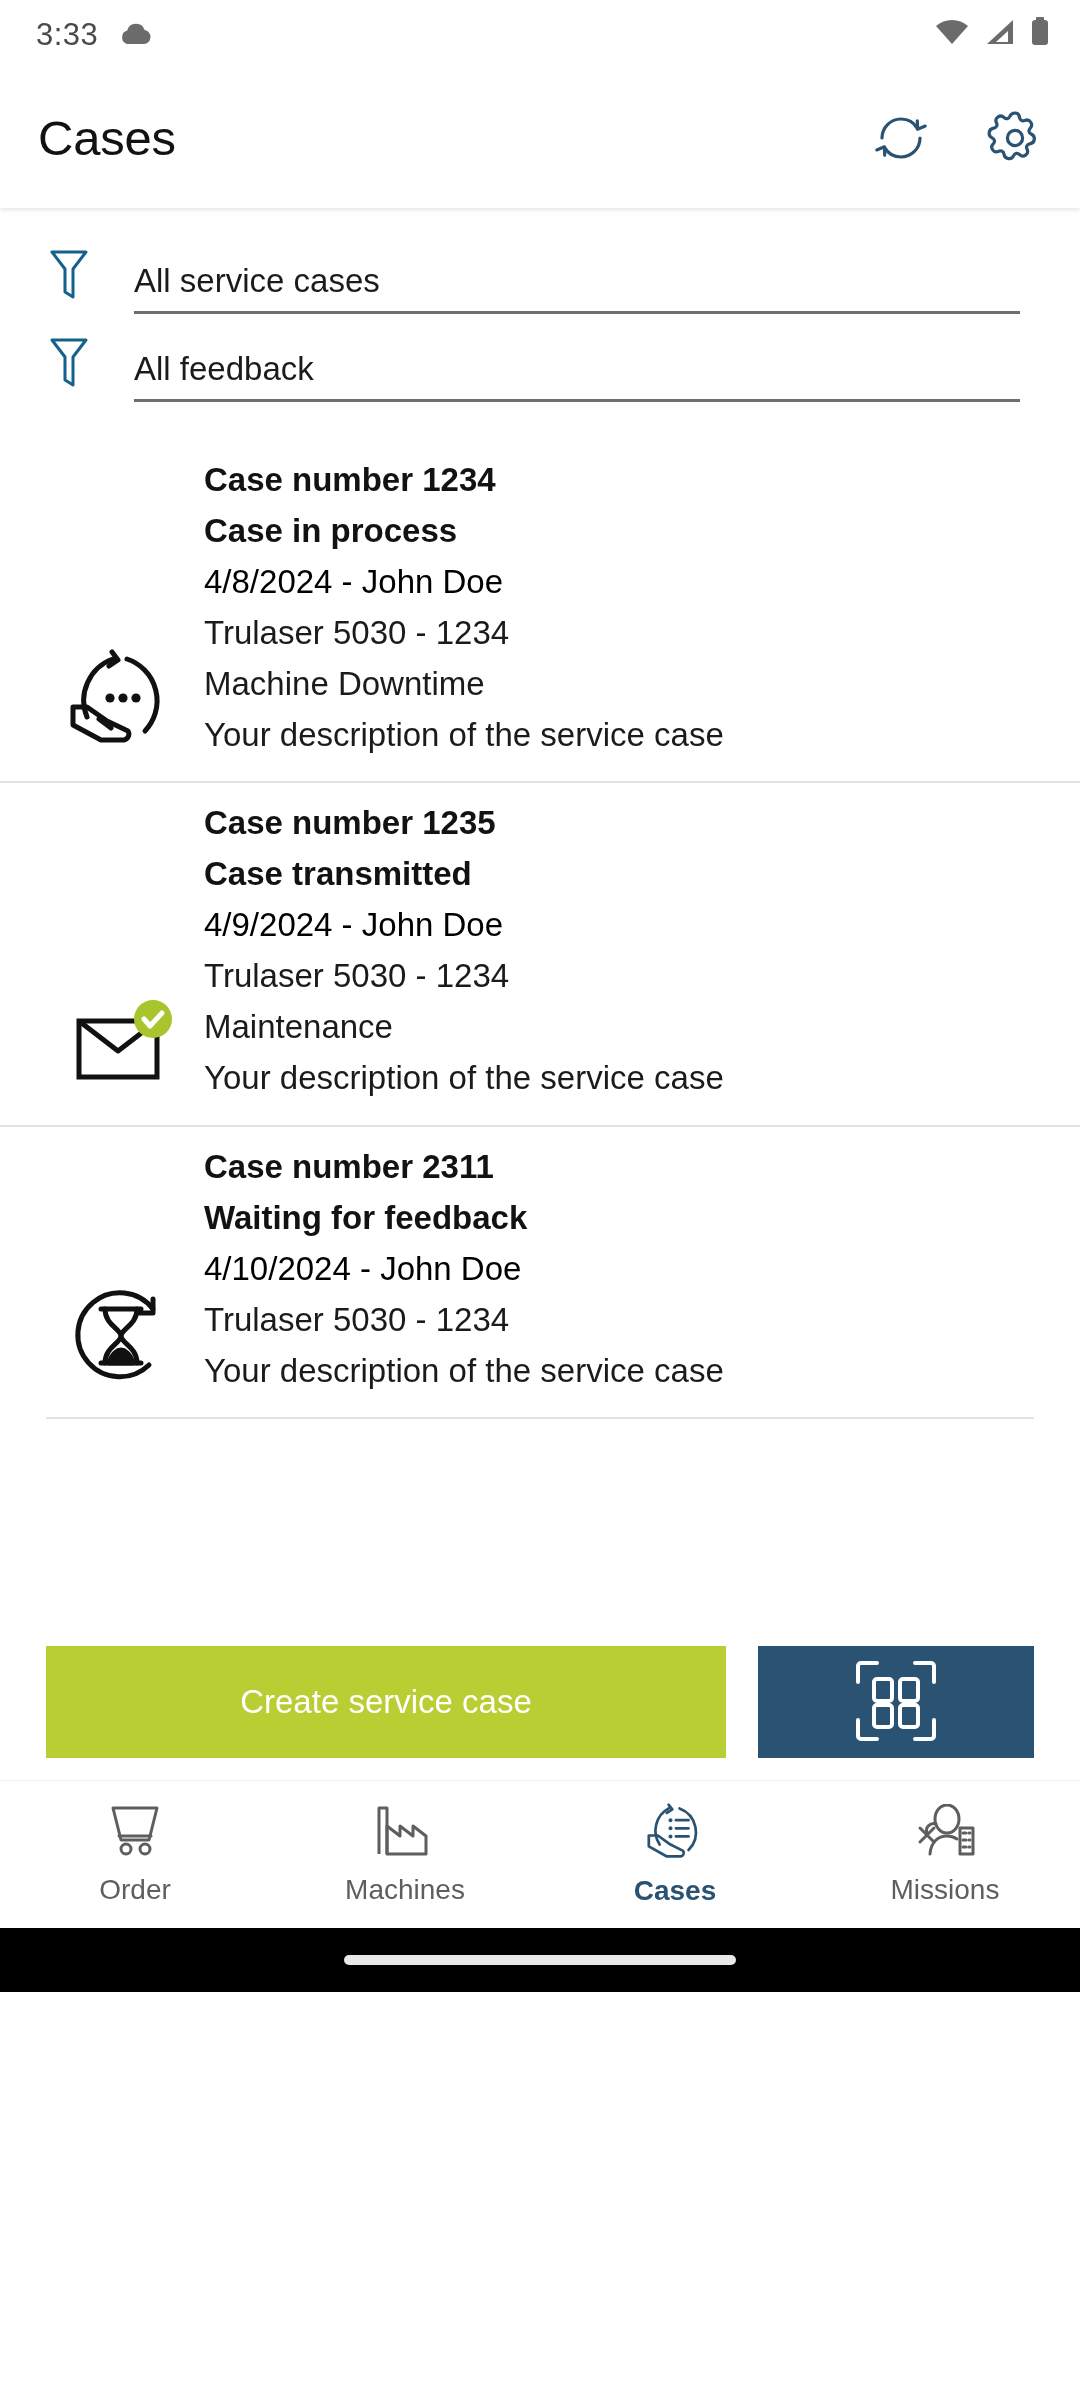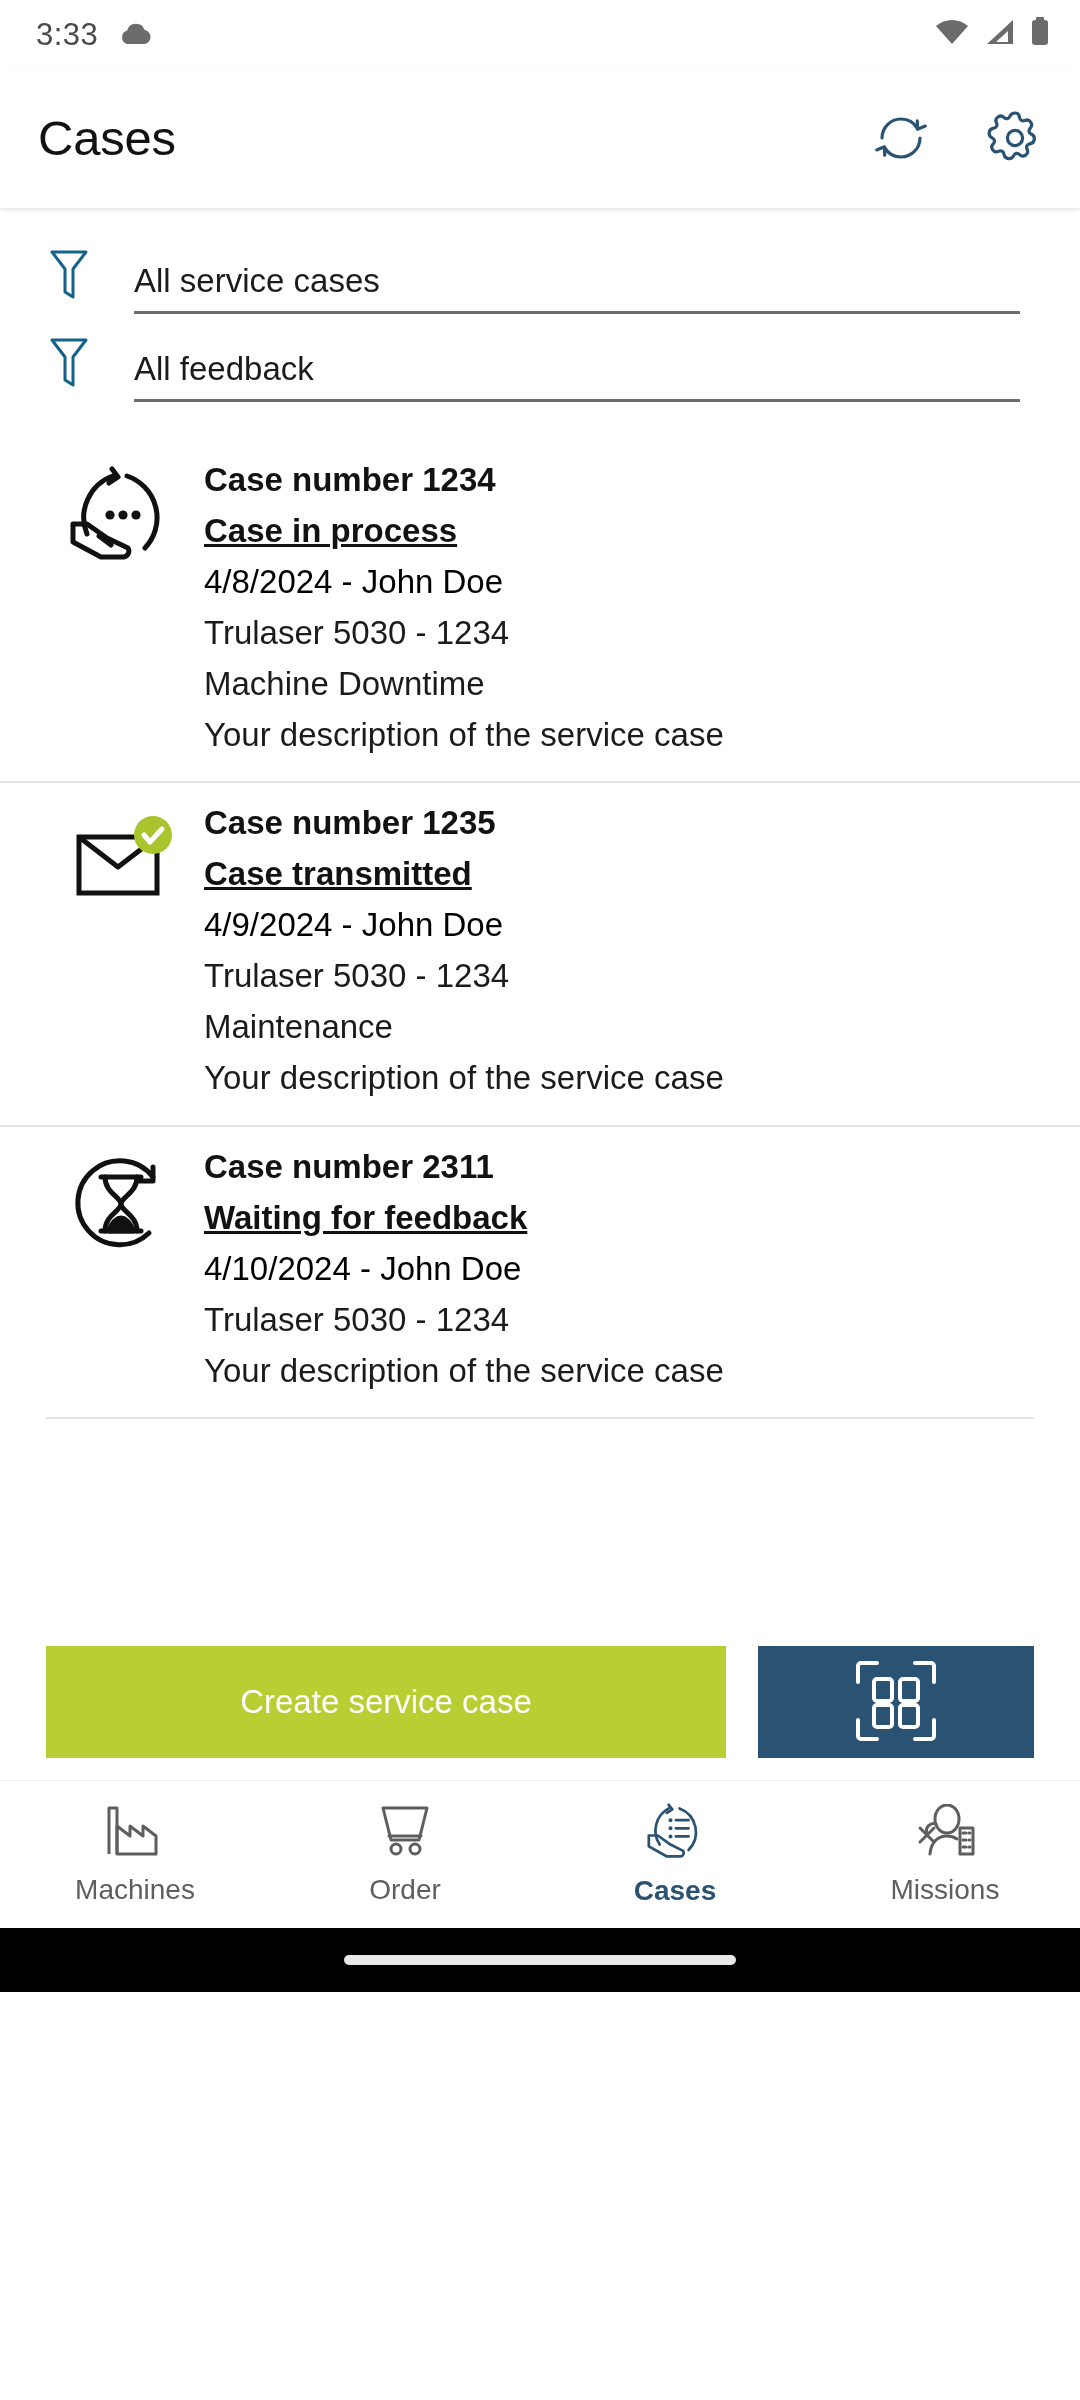--- a/index.html
+++ b/index.html
@@ -60,34 +60,34 @@
   .filter-field {
     flex:1; margin-left:42px;
     border-bottom:3px solid #6e6e6e;
     padding-bottom:12px;
   }
   .filter-value { font-size:33px; color:#1b1b1b; line-height:1.1; }
 
   
   .case-list { flex:1 1 auto; padding-top:30px; overflow:hidden; }
   .case-item {
-    display:flex; align-items:flex-start;
+    display:flex; align-items:flex-end;
     padding:20px 46px 26px 46px;
     position:relative;
   }
   .case-item + .case-item { border-top:2px solid #e3e3e3; }
   .case-list-end { height:2px; background:#e3e3e3; margin:0 46px; }
   .case-icon {
     flex:0 0 150px; width:150px;
     display:flex; align-items:center; justify-content:center;
   }
   .case-body { flex:1; padding-left:8px; }
   .case-line { line-height:1.24; }
   .case-number { font-size:33px; font-weight:700; color:#121212; }
-  .case-status { font-size:33px; font-weight:700; color:#121212; margin-top:10px;text-decoration:underline; }
+  .case-status { font-size:33px; font-weight:700; color:#121212; margin-top:10px; }
   .case-meta   { font-size:33px; color:#000000; margin-top:10px; }
   .case-machine, .case-category, .case-desc {
     font-size:33px; color:#1b1b1b; margin-top:10px;
   }
 
   
   .actions {
     flex:0 0 auto;
     display:flex; gap:32px;
     padding:0 46px 22px 46px;
@@ -290,38 +290,38 @@
           <rect x="47" y="47" width="18" height="22" rx="3"></rect>
         </svg>
       </span>
     </button>
   </div>
 
   <div class="bottomnav">
 
     <div class="nav-item">
       <span>
-        <svg width="60" height="54" viewBox="0 0 60 54" fill="none" stroke="#5e5e5e" stroke-width="3" stroke-linejoin="round">
-          <path d="M4 50V4h8v46"></path>
-          <path d="M12 50V22l13 10V22l13 10V22l13 10v18z"></path>
-        </svg>
-      </span>
-      <span class="nav-label">Machines</span>
-    </div>
-
-    <div class="nav-item">
-      <span>
         <svg width="60" height="54" viewBox="0 0 60 54" fill="none" stroke="#5e5e5e" stroke-width="3" stroke-linejoin="round" stroke-linecap="round">
           <path d="M8 4h44l-8 32H16z"></path>
           <path d="M14 32h32"></path>
           <circle cx="21" cy="45" r="5"></circle>
           <circle cx="40" cy="45" r="5"></circle>
         </svg>
       </span>
       <span class="nav-label">Order</span>
+    </div>
+
+    <div class="nav-item">
+      <span>
+        <svg width="60" height="54" viewBox="0 0 60 54" fill="none" stroke="#5e5e5e" stroke-width="3" stroke-linejoin="round">
+          <path d="M4 50V4h8v46"></path>
+          <path d="M12 50V22l13 10V22l13 10V22l13 10v18z"></path>
+        </svg>
+      </span>
+      <span class="nav-label">Machines</span>
     </div>
 
     <div class="nav-item active">
       <span>
         <svg width="60" height="56" viewBox="0 0 66 62" fill="none" stroke="#2a5272" stroke-width="3" stroke-linecap="round" stroke-linejoin="round">
           <path d="M16 46A28 28 0 0 1 26 6"></path>
           <path d="M38 6a28 28 0 0 1 10 46"></path>
           <path d="M26 2l4 5-6 4"></path>
           <path d="M34 19h14M34 28h14M34 37h14"></path>
           <circle cx="28" cy="19" r="2.2" fill="#2a5272" stroke="none"></circle>

